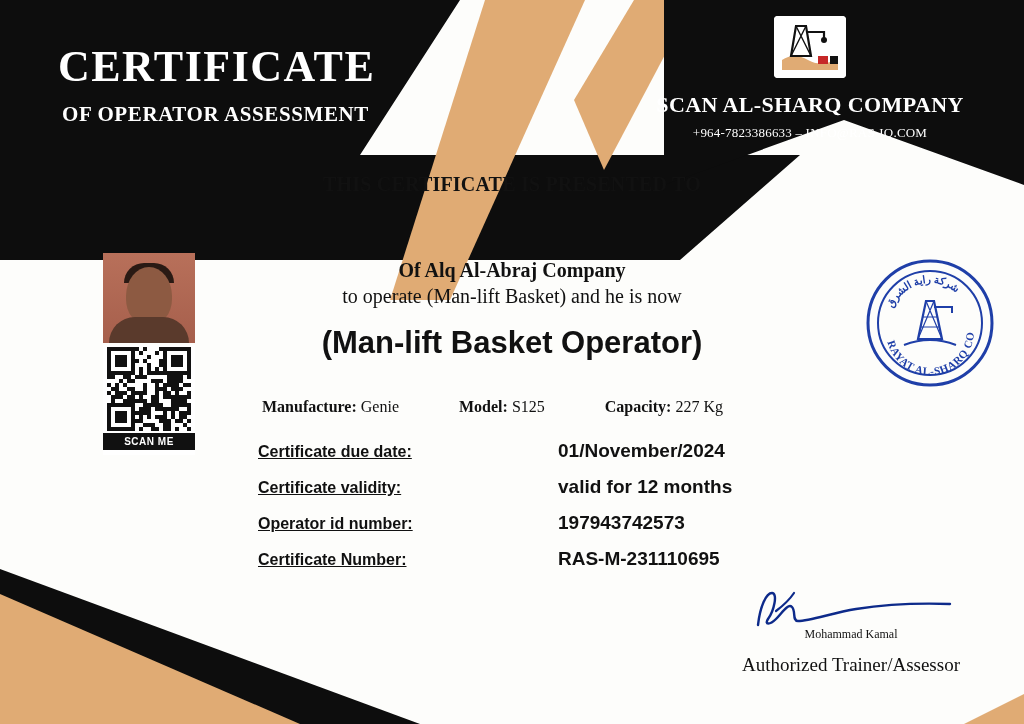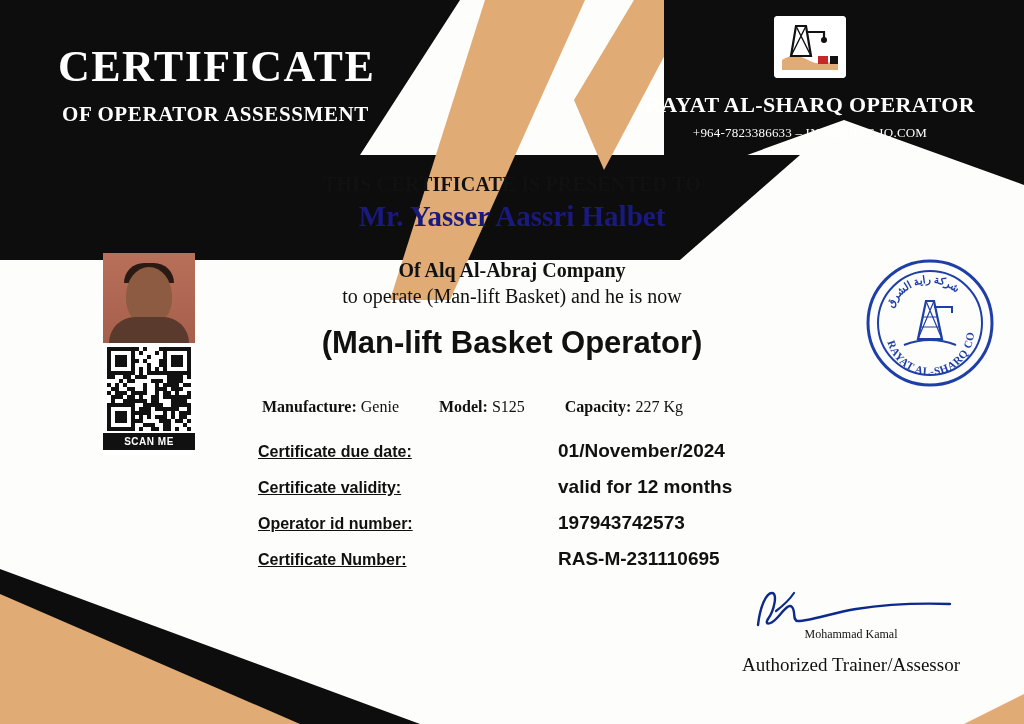--- a/index.html
+++ b/index.html
@@ -211,21 +211,21 @@
   .equip {
     position: absolute;
     top: 398px;
     left: 262px;
     width: 520px;
     font-family: "Liberation Serif", serif;
     font-size: 16px;
     color: #111;
     z-index: 5;
     display: flex;
-    gap: 40px;
+    gap: 60px;
   }
   .equip .lbl { font-weight: bold; }
   .equip .grp { white-space: nowrap; }
 
   
   .details {
     position: absolute;
     top: 440px;
     left: 258px;
     z-index: 5;
@@ -388,26 +388,25 @@
       <path d="M22 10 L32 10 L37 40 L17 40 Z" fill="none" stroke="#111" stroke-width="2.2"></path>
       <path d="M22 10 L37 40 M32 10 L17 40" stroke="#111" stroke-width="1.4"></path>
       <path d="M32 16 L50 16 L50 22" stroke="#111" stroke-width="2.2" fill="none"></path>
       <rect x="44" y="40" width="10" height="8" fill="#c62828"></rect>
       <rect x="56" y="40" width="8" height="8" fill="#111"></rect>
       <circle cx="50" cy="24" r="3" fill="#111"></circle>
     </svg>
   </div>
 
   <div class="company-block">
-    <div class="company-name">RAYAT AL-SHARQ OPERATOR</div>
+    <div class="company-name">SCAN AL-SHARQ COMPANY</div>
     <div class="company-contact">+964-7823386633 – INFO@RAS-IQ.COM</div>
   </div>
 
   <div class="presented-to">THIS CERTIFICATE IS PRESENTED TO</div>
-  <div class="recipient">Mr. Yasser Aassri Halbet</div>
   <div class="org">Of Alq Al-Abraj Company</div>
   <div class="line2">to operate (Man-lift Basket) and he is now</div>
   <div class="role">(Man-lift Basket Operator)</div>
 
   <div class="equip">
     <span class="grp">
       <span class="lbl">Manufacture:</span>
       <span>Genie</span>
     </span>
     <span class="grp">

